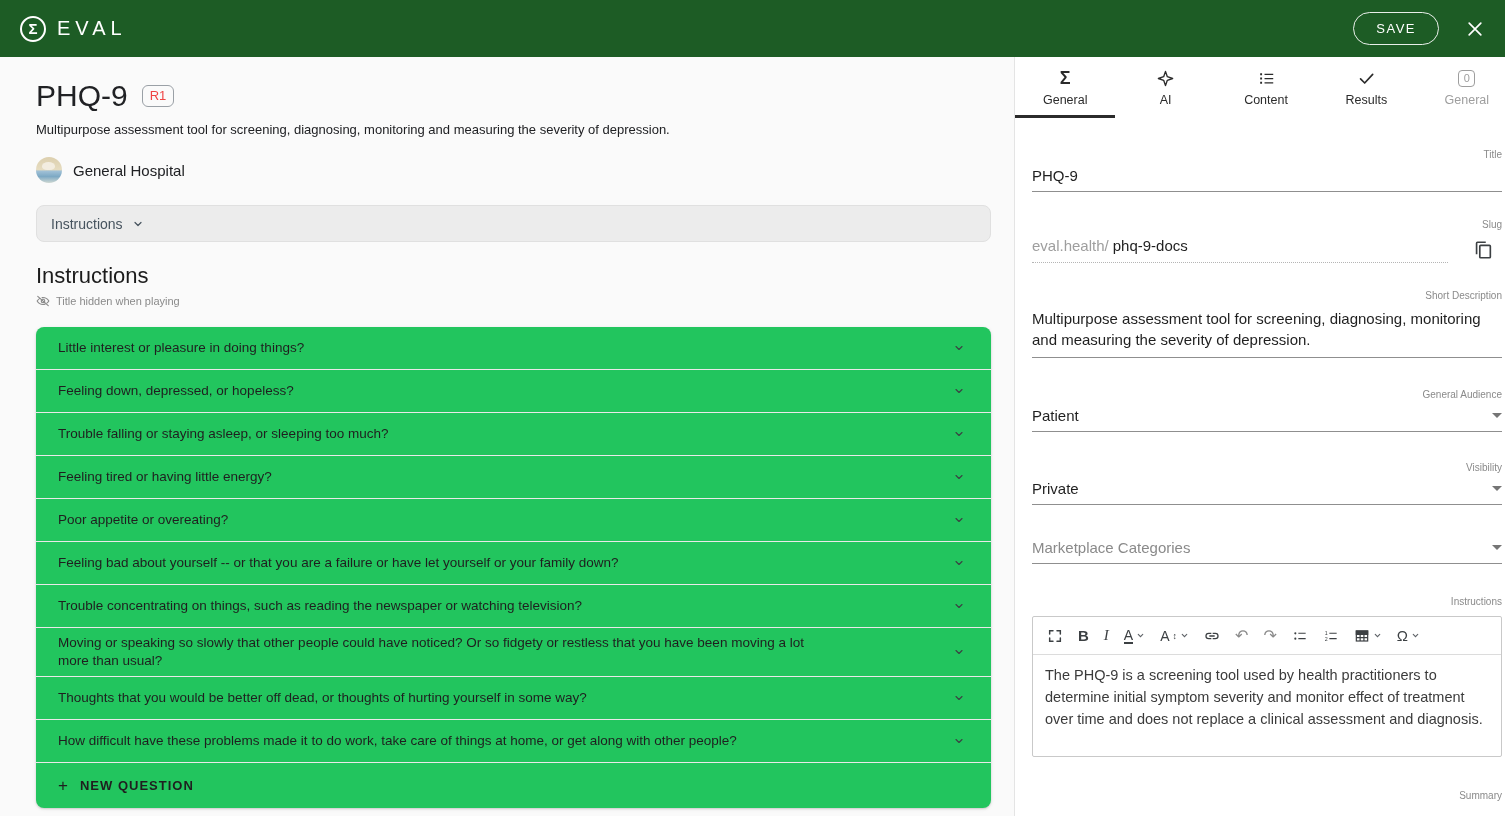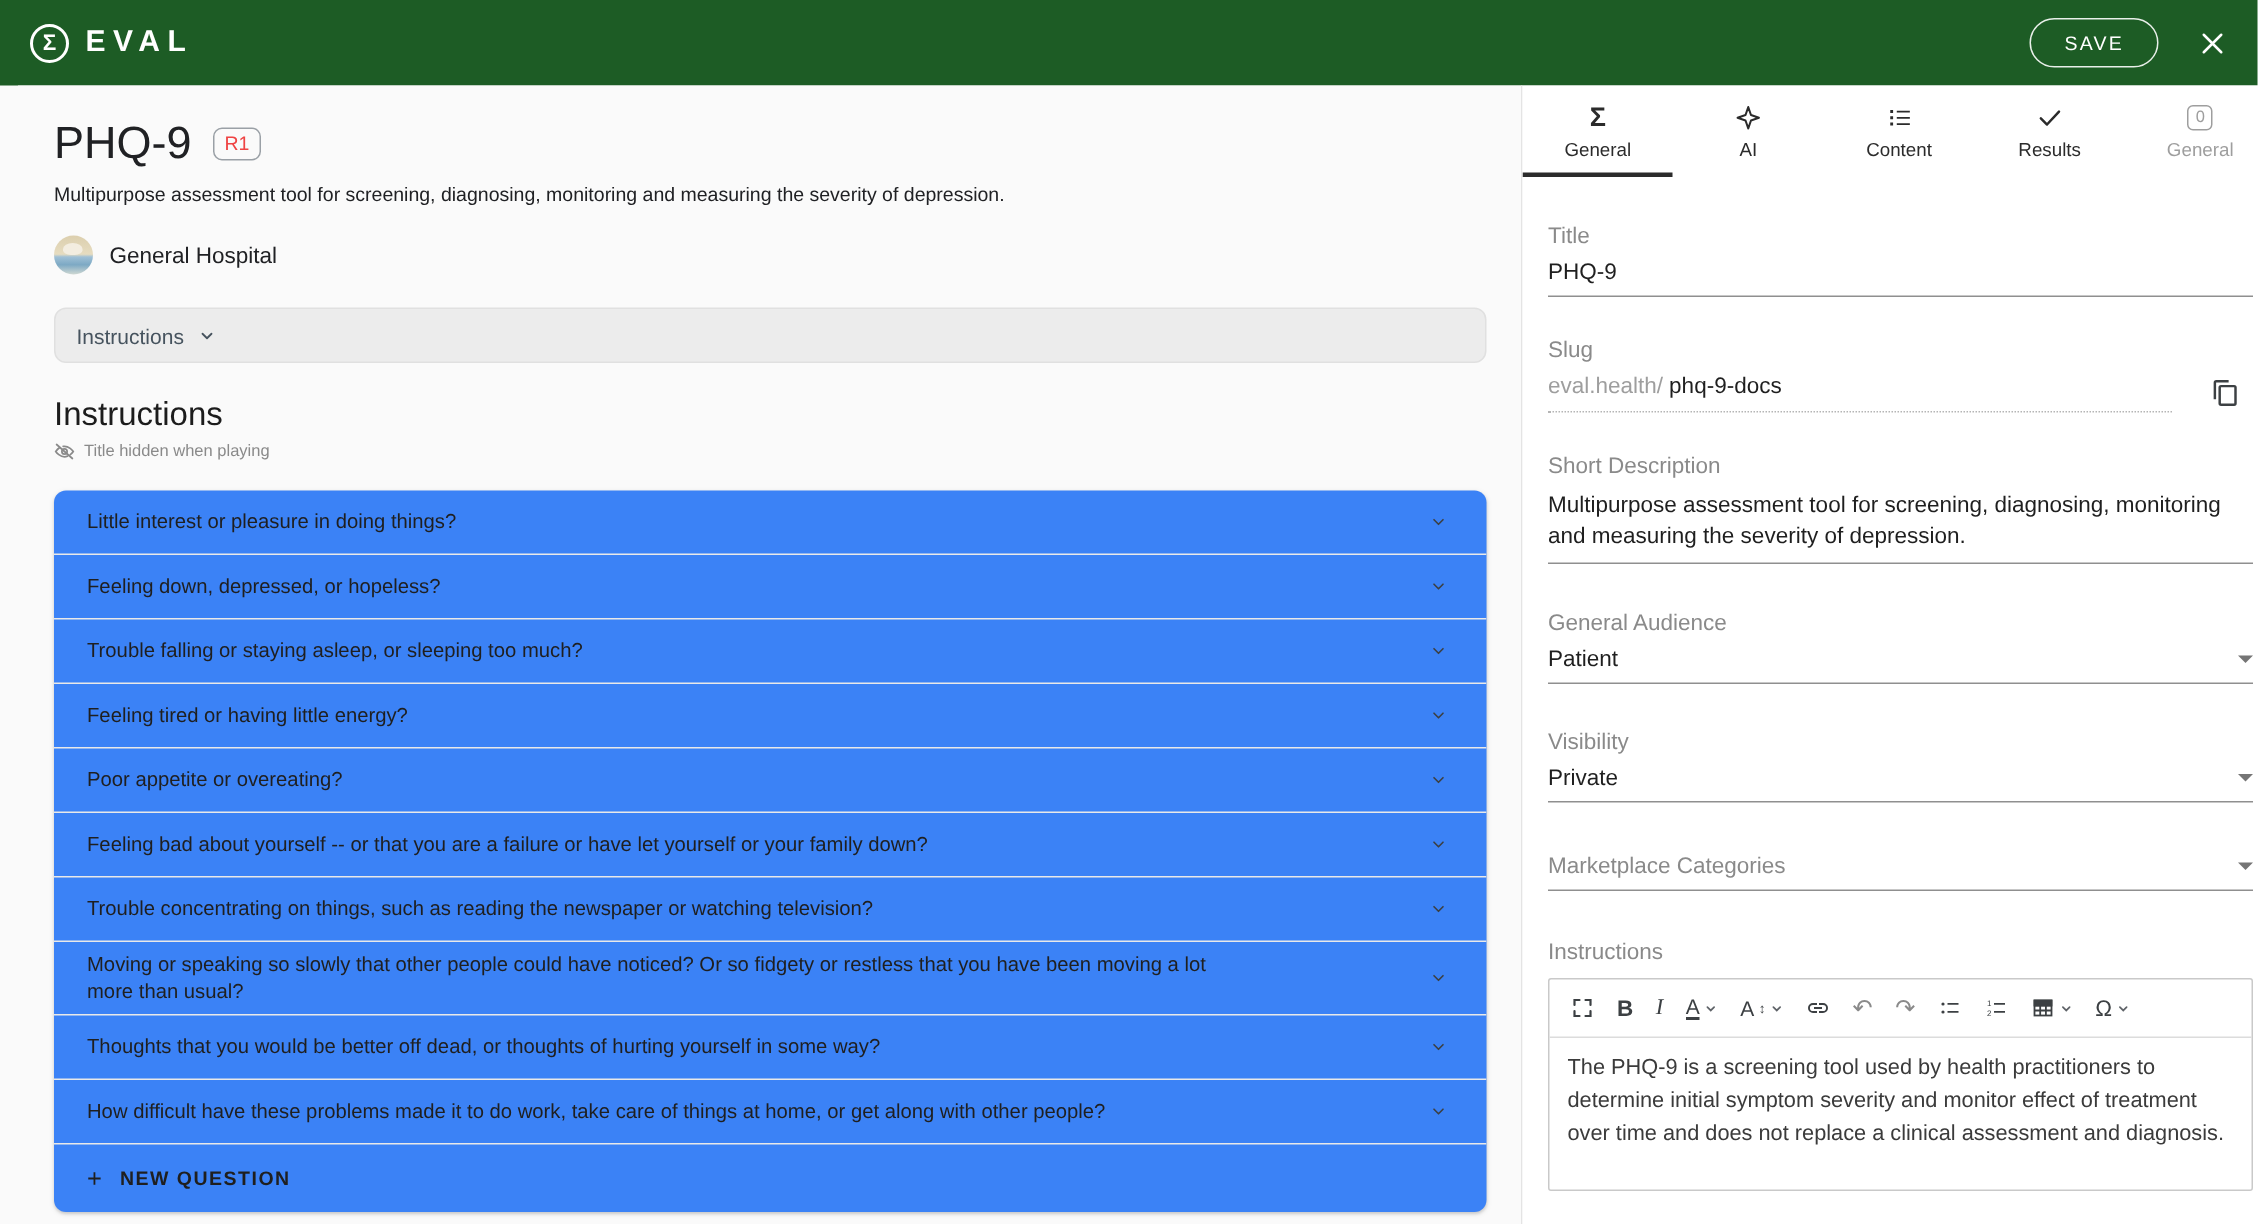--- a/index.html
+++ b/index.html
@@ -5,21 +5,21 @@
   * { margin:0; padding:0; box-sizing:border-box; }
   html,body { width:1505px; height:816px; overflow:hidden; background:#fafafa;
     font-family:"Liberation Sans","DejaVu Sans",sans-serif; color:#202124; }
 
   
   .topbar { position:absolute; left:0; top:0; width:1505px; height:57px; background:#1d5c25;
     display:flex; align-items:center; padding:0 20px; }
   .logo-wrap { display:flex; align-items:center; gap:11px; }
   .logo-circle { width:26px; height:26px; border:2px solid #ffffff; border-radius:50%;
     display:flex; align-items:center; justify-content:center; color:#fff; font-size:15px; font-weight:700; }
-  .brand { color:#ffffff; font-size:20px; font-weight:700; letter-spacing:5px; }
+  .brand { color:#ffffff; font-size:20px; font-weight:400; letter-spacing:5px; }
   .topbar-right { margin-left:auto; display:flex; align-items:center; gap:26px; }
   .save-btn { border:1px solid rgba(255,255,255,.9); border-radius:18px; background:transparent;
     color:#fff; font-size:13px; letter-spacing:1.5px; padding:8px 22px; cursor:pointer;
     font-family:inherit; }
   .close-x { width:20px; height:20px; cursor:pointer; color:#fff; }
 
   
   .main { position:absolute; top:57px; left:12px; width:1505px; height:759px; display:flex; }
   .left-panel { width:1003px; height:100%; background:#fafafa; border-right:1px solid #e4e4e4;
     padding:22px 24px 0 24px; overflow:hidden; }
@@ -44,21 +44,21 @@
     padding:0 14px; cursor:pointer; }
   .section-select-label { font-size:14px; color:#46535e; }
   .chev { width:12px; height:12px; color:#46535e; }
 
   .section-heading { margin-top:21px; font-size:22px; font-weight:400; color:#1c1c1c; }
   .hidden-note { margin-top:5px; display:flex; align-items:center; gap:6px; color:#8a8a8a; }
   .hidden-note svg { width:14px; height:14px; }
   .hidden-note span { font-size:11px; }
 
   
-  .qcard { margin-top:19px; width:955px; background:#3b82f6; border-radius:8px;
+  .qcard { margin-top:19px; width:955px; background:#22c55e; border-radius:8px;
     box-shadow:0 1px 2px rgba(0,0,0,.14), 0 1px 4px rgba(0,0,0,.08); overflow:hidden; }
   .qrow { min-height:43px; display:flex; align-items:center; padding:6px 26px 6px 22px;
     border-bottom:1px solid #e9e9e9; cursor:pointer; }
   .qrow-text { font-size:13.5px; line-height:18px; color:#1f1f1f; max-width:770px; }
   .qrow .chev { margin-left:auto; color:#3c4043; }
   .new-q { height:45px; display:flex; align-items:center; gap:12px; padding:0 22px; cursor:pointer; }
   .new-q .plus { font-size:17px; color:#1f1f1f; }
   .new-q .nq-label { font-size:13px; font-weight:700; letter-spacing:1px; color:#1f1f1f; }
 
   
@@ -69,21 +69,21 @@
   .tab .tab-label { font-size:12.5px; }
   .tab.active::after { content:""; position:absolute; left:0; right:0; bottom:0; height:3px; background:#2b2b2b; }
   .tab.disabled { color:#9e9e9e; }
   .zero-badge { width:17px; height:17px; border:1.5px solid #9e9e9e; border-radius:4px;
     font-size:11px; display:flex; align-items:center; justify-content:center; }
   .tab svg { width:19px; height:19px; }
 
   
   .form { padding:31px 15px 0 17px; }
   .field { margin-bottom:27px; }
-  .f-label { font-size:15px; color:#8a8a8a; margin-bottom:7px; }
+  .f-label { font-size:10px; color:#8a8a8a; margin-bottom:7px;text-align:right; }
   .f-value { font-size:15px; color:#1f1f1f; padding-bottom:7px; border-bottom:1px solid #8f8f8f; }
   .f-value.multiline { line-height:21px; }
   .sel { display:flex; align-items:center; }
   .sel .sel-arrow { margin-left:auto; width:0; height:0; border-left:5px solid transparent;
     border-right:5px solid transparent; border-top:5px solid #757575; }
   .placeholder { color:#8a8a8a; }
 
   .slug-row { display:flex; align-items:flex-end; }
   .slug-line { flex:1; display:flex; align-items:flex-end; gap:4px; padding-bottom:8px;
     border-bottom:1px dotted #b5b5b5; }

